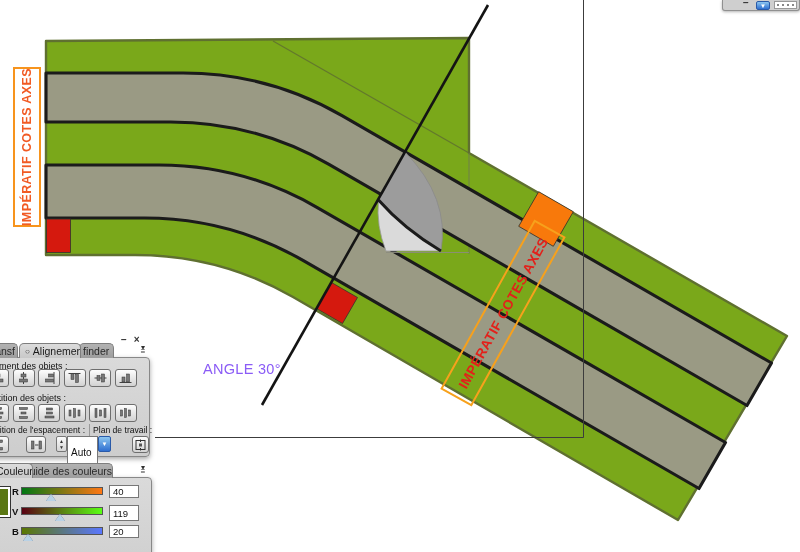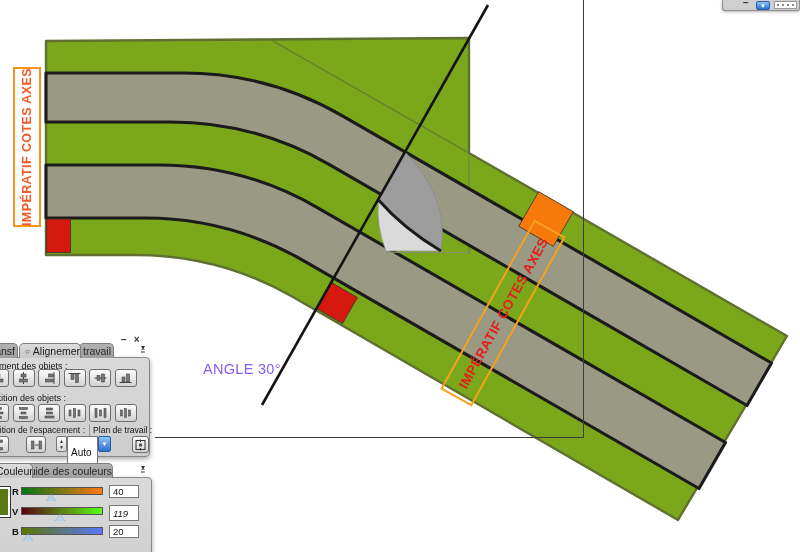--- a/index.html
+++ b/index.html
@@ -109,21 +109,21 @@
 
     <div class="tab tab-inactive" style="left:0;top:7px;width:54px;justify-content:flex-end;padding-right:2px;">
       <span>Transf</span>
     </div>
     <div class="tab tab-active" style="left:55px;top:7px;width:62px;padding-left:5px;z-index:5;">
       <span class="marker">○</span>
       <span>Alignement</span>
 
     </div>
     <div class="tab tab-inactive" style="left:115px;top:7px;width:35px;padding-left:3px;">
-      <span>travail</span>
+      <span>finder</span>
     </div>
     <div class="menu-icon" style="left:172px;top:10px;">▾<br>≡</div>
 
     <div class="panel-body" style="left:0;top:21px;width:186px;height:100px;">
       <div class="plabel" style="left:9px;top:3px;">Alignement des objets :</div>
 
       <div class="pbtn" style="left:22px;top:11px;">
         <svg class="icon-svg" width="13" height="12" viewBox="0 0 12 12">
             <line x1="1.5" y1="0" x2="1.5" y2="12" stroke="#444"></line>
             <rect x="2.5" y="2" width="5" height="3" fill="#777" stroke="#333" stroke-width=".5"></rect>
@@ -261,21 +261,21 @@
       <div class="swatch" style="left:21px;top:9px;width:24px;height:30px;"></div>
 
       <div class="chan-label" style="left:47px;top:8px;">R</div>
       <div class="track" style="left:56px;top:9px;background:linear-gradient(to right,#007713,#FF7713);"></div>
       <div class="thumb" style="left:81px;top:16px;"></div>
       <div class="valuebox" style="left:144px;top:7px;width:30px;height:13px;font-size:9.5px;">40</div>
 
       <div class="chan-label" style="left:47px;top:28px;">V</div>
       <div class="track" style="left:56px;top:29px;background:linear-gradient(to right,#5A0013,#5AFF13);"></div>
       <div class="thumb" style="left:90px;top:36px;"></div>
-      <div class="valuebox" style="left:144px;top:27px;width:30px;height:16px;font-size:9.5px;font-style:italic;">119</div>
+      <div class="valuebox" style="left:144px;top:27px;width:30px;height:16px;font-size:9.5px;">119</div>
 
       <div class="chan-label" style="left:47px;top:48px;">B</div>
       <div class="track" style="left:56px;top:49px;background:linear-gradient(to right,#5A7700,#5A77FF);"></div>
       <div class="thumb" style="left:58px;top:56px;"></div>
       <div class="valuebox" style="left:144px;top:47px;width:30px;height:13px;font-size:9.5px;">20</div>
 
     </div>
   </div>
 
 </div>

